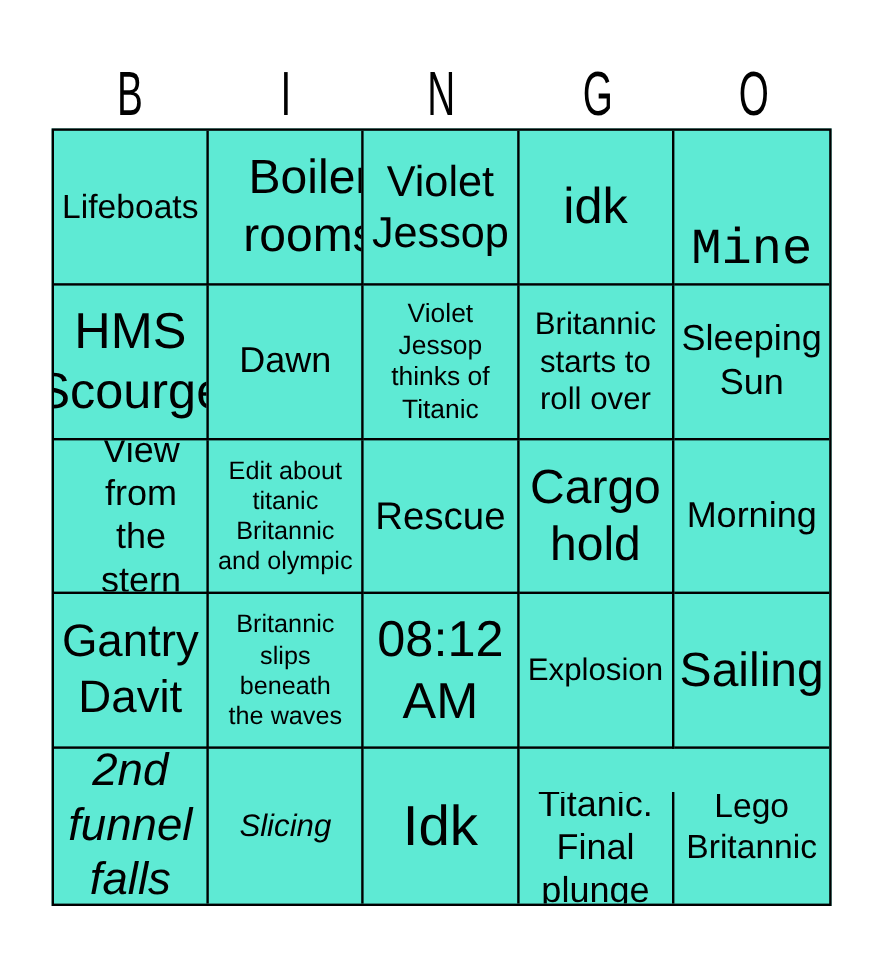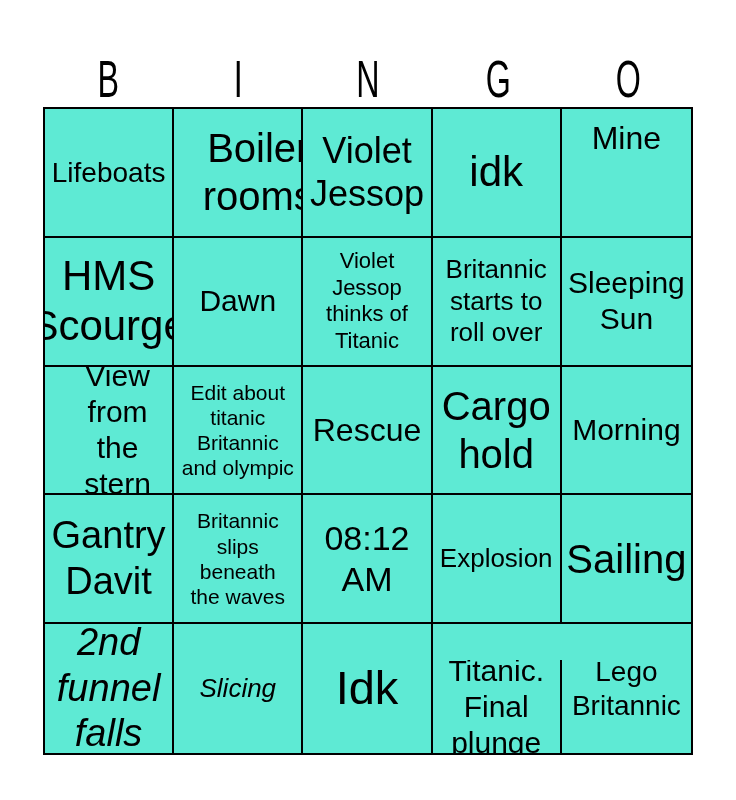--- a/index.html
+++ b/index.html
@@ -59,34 +59,34 @@
   }
   .cell:nth-child(5n) { border-right: none; }
   .cell:nth-child(n+21) { border-bottom: none; }
   .cell-text { white-space: pre-line; display: block; }
 
   
   .cell:nth-child(1)  { font-size: 28px; }
   .cell:nth-child(2)  { font-size: 40px; padding-left: 44px; }
   .cell:nth-child(3)  { font-size: 36px; }
   .cell:nth-child(4)  { font-size: 42px; }
-  .cell:nth-child(5)  { font-size: 32px; align-items: flex-start; padding-top: 10px; }
+  .cell:nth-child(5)  { font-size: 42px; align-items: flex-end; padding-top: 10px; font-family: Liberation Mono, monospace; }
   .cell:nth-child(6)  { font-size: 42px; }
   .cell:nth-child(7)  { font-size: 30px; }
   .cell:nth-child(8)  { font-size: 22px; }
   .cell:nth-child(9)  { font-size: 26px; }
   .cell:nth-child(10) { font-size: 30px; }
   .cell:nth-child(11) { font-size: 30px; padding-left: 21px; }
   .cell:nth-child(12) { font-size: 21px; }
   .cell:nth-child(13) { font-size: 32px; }
   .cell:nth-child(14) { font-size: 40px; text-align: center; }
   .cell:nth-child(15) { font-size: 30px; }
   .cell:nth-child(16) { font-size: 38px; }
   .cell:nth-child(17) { font-size: 21px; }
-  .cell:nth-child(18) { font-size: 34px; }
+  .cell:nth-child(18) { font-size: 42px; }
   .cell:nth-child(19) { font-size: 26px; }
   .cell:nth-child(20) { font-size: 40px; }
   .cell:nth-child(21) { font-size: 38px; font-style: italic; }
   .cell:nth-child(22) { font-size: 26px; font-style: italic; }
   .cell:nth-child(23) { font-size: 47px; }
   .cell:nth-child(24) { font-size: 30px; margin-top: 36px; }
   .cell:nth-child(25) { font-size: 28px; }
 </style>
 </head>
 <body>

